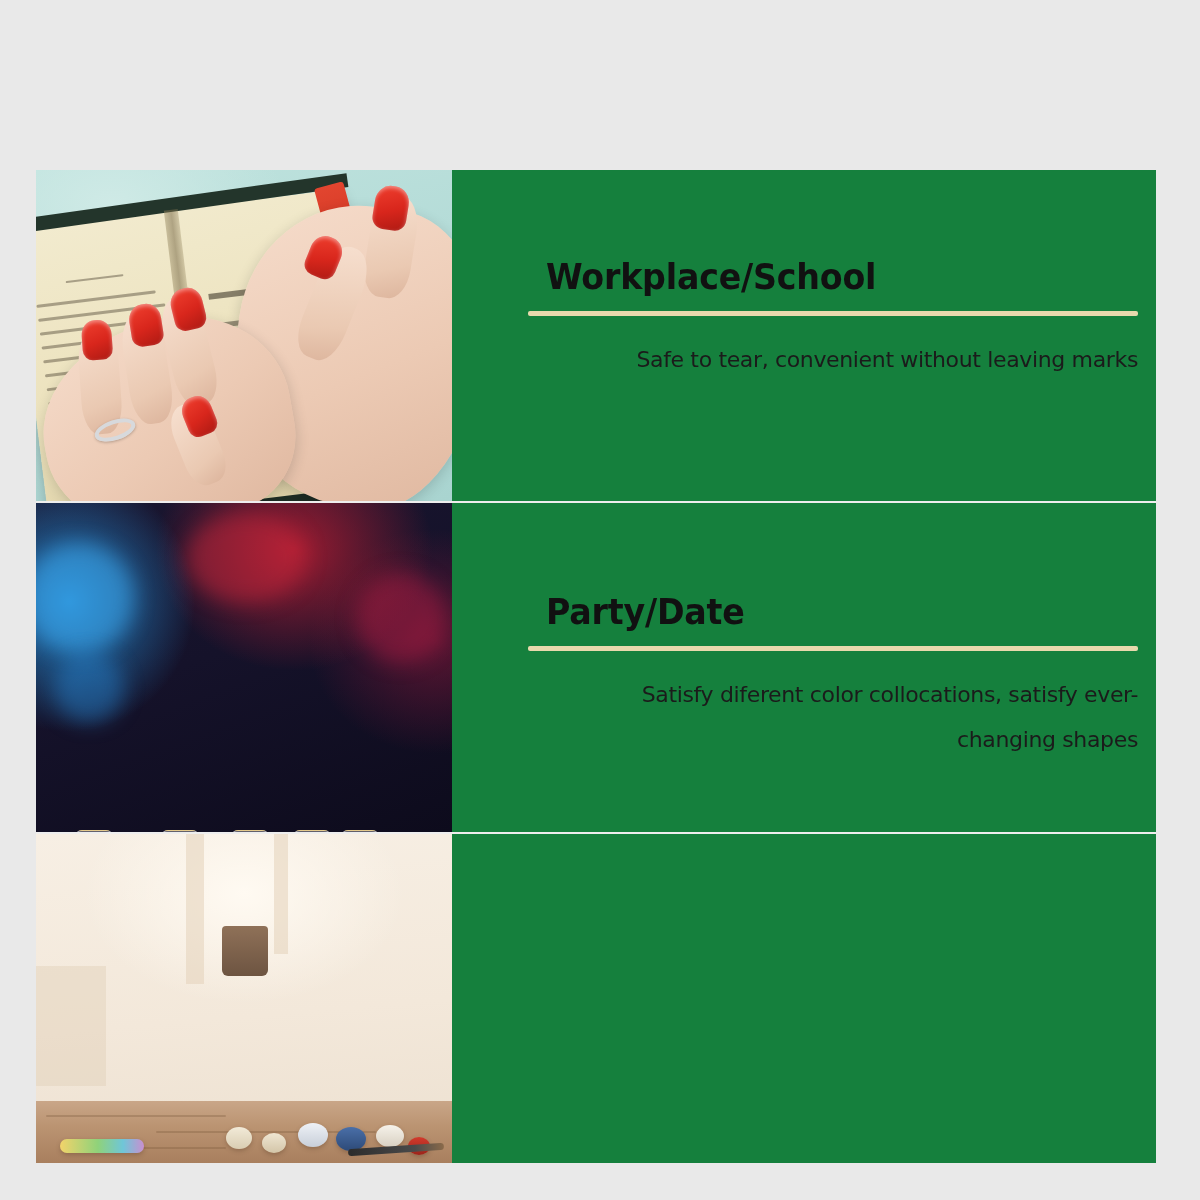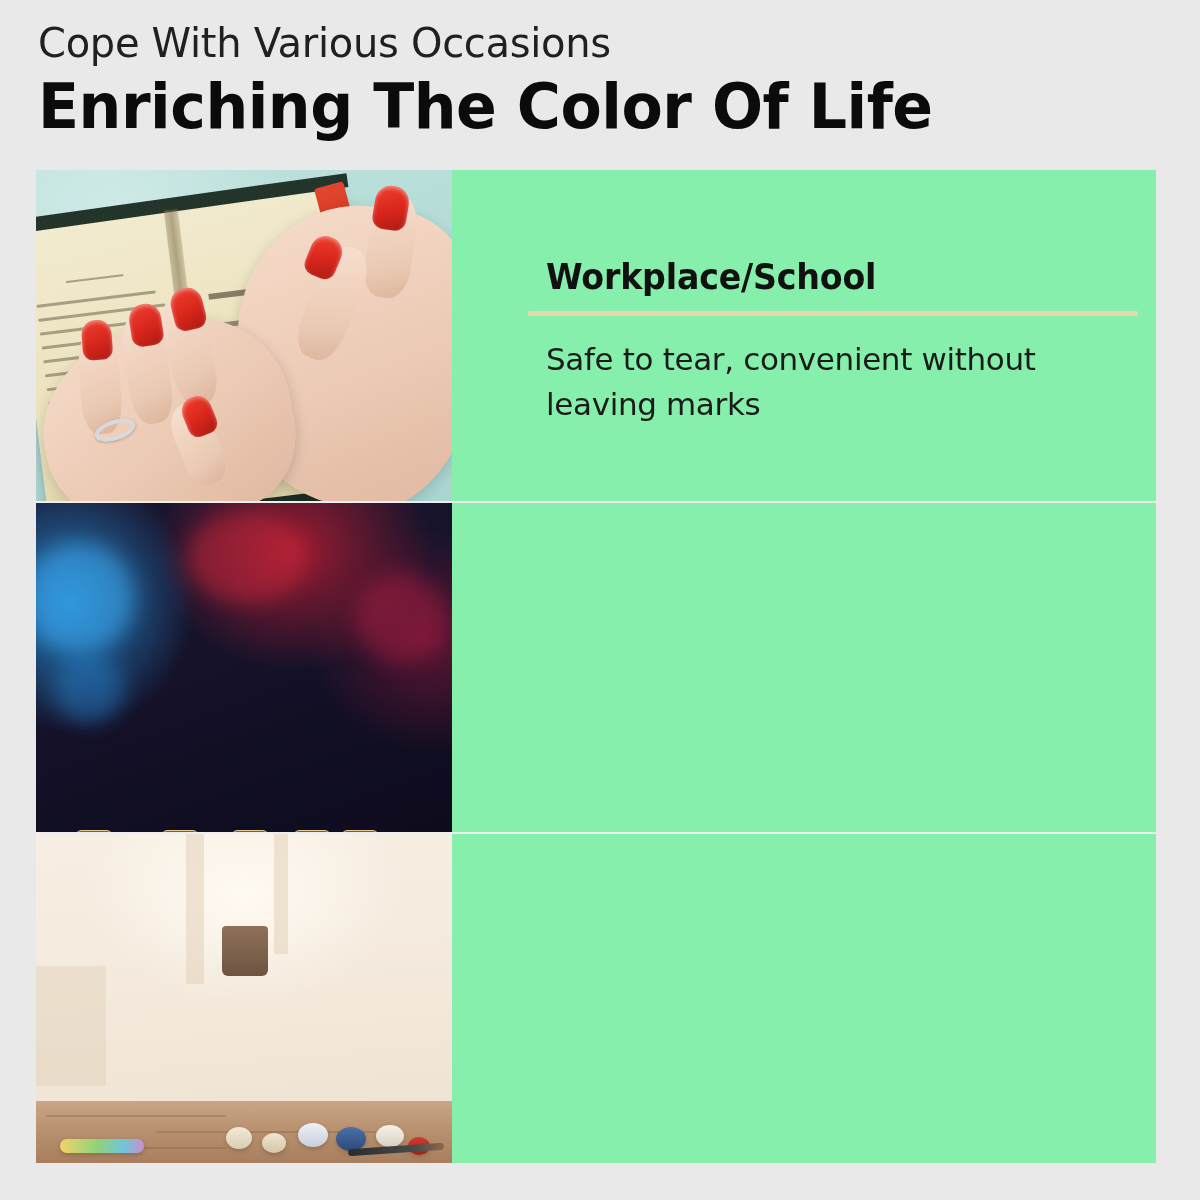--- a/index.html
+++ b/index.html
@@ -50,21 +50,21 @@
     margin-top: 2px;
   }
 
   
   .card {
     position: absolute;
     left: 36px;
     top: 170px;
     width: 1120px;
     height: 993px;
-    background: #86efac;
+    background: #15803d;
   }
 
   .row {
     position: relative;
     height: 331px;
     width: 100%;
     box-sizing: border-box;
   }
   .row + .row {
     border-top: 2px solid #eeeeee;
@@ -116,26 +116,27 @@
     margin-top: 13px;
     margin-left: -18px;
     width: 610px;
     height: 5px;
     background: #e8d9ad;
     border-radius: 2px;
   }
   .item-desc {
     margin-top: 21px;
     font-family: "DejaVu Sans", sans-serif;
-    font-size: 31px;
+    font-size: 22px;
     font-weight: 400;
     color: #1b1b1b;
     line-height: 45px;
     letter-spacing: -0.35px;
     max-width: 620px;
+    text-align: right;
   }
 
   
   .p1 {
     background:
       radial-gradient(ellipse 60% 45% at 18% 10%, #cfeae6 0%, rgba(207,234,230,0) 70%),
       linear-gradient(165deg, #bfe3de 0%, #b5dcd8 38%, #a9d4d0 100%);
   }
   .p1 .book {
     position: absolute;
@@ -338,24 +339,20 @@
     background: linear-gradient(90deg, #2c2c2c 0%, #4a4a4a 70%, #8a6a4a 100%);
     border-radius: 4px;
     transform: rotate(-4deg);
   }
 </style>
 </head>
 <body>
 
 <div class="page">
 
-  <div class="header">
-    <div class="eyebrow">Cope With Various Occasions</div>
-    <div class="headline">Enriching The Color Of Life</div>
-  </div>
 
   <div class="card">
 
     <div class="row row-1">
       <div class="photo p1">
         <div class="photo-inner">
           <div class="book">
             <div class="book-cover"></div>
             <div class="book-cover-b"></div>
             <div class="book-spine"></div>
@@ -457,20 +454,27 @@
           </div>
           <div class="flute" style="left:258px;">
             <div class="bowl" style="left:0; top:0;"></div>
           </div>
           <div class="flute" style="left:306px;">
             <div class="bowl" style="left:0; top:0;"></div>
           </div>
         </div>
       </div>
 
+      <div class="textcell">
+        <div class="textwrap">
+          <div class="item-title">Party/Date</div>
+          <div class="rule"></div>
+          <div class="item-desc">Satisfy diferent color collocations, satisfy ever-changing shapes</div>
+        </div>
+      </div>
     </div>
 
     <div class="row row-3">
       <div class="photo p3">
         <div class="photo-inner">
           <div class="wall-panel" style="left:150px; top:0;   width:18px;  height:150px;"></div>
           <div class="wall-panel" style="left:238px; top:0;   width:14px;  height:120px;"></div>
           <div class="wall-panel" style="left:0;     top:132px; width:70px; height:120px; background:rgba(222,204,180,0.40);"></div>
           <div class="lamp"></div>
 

